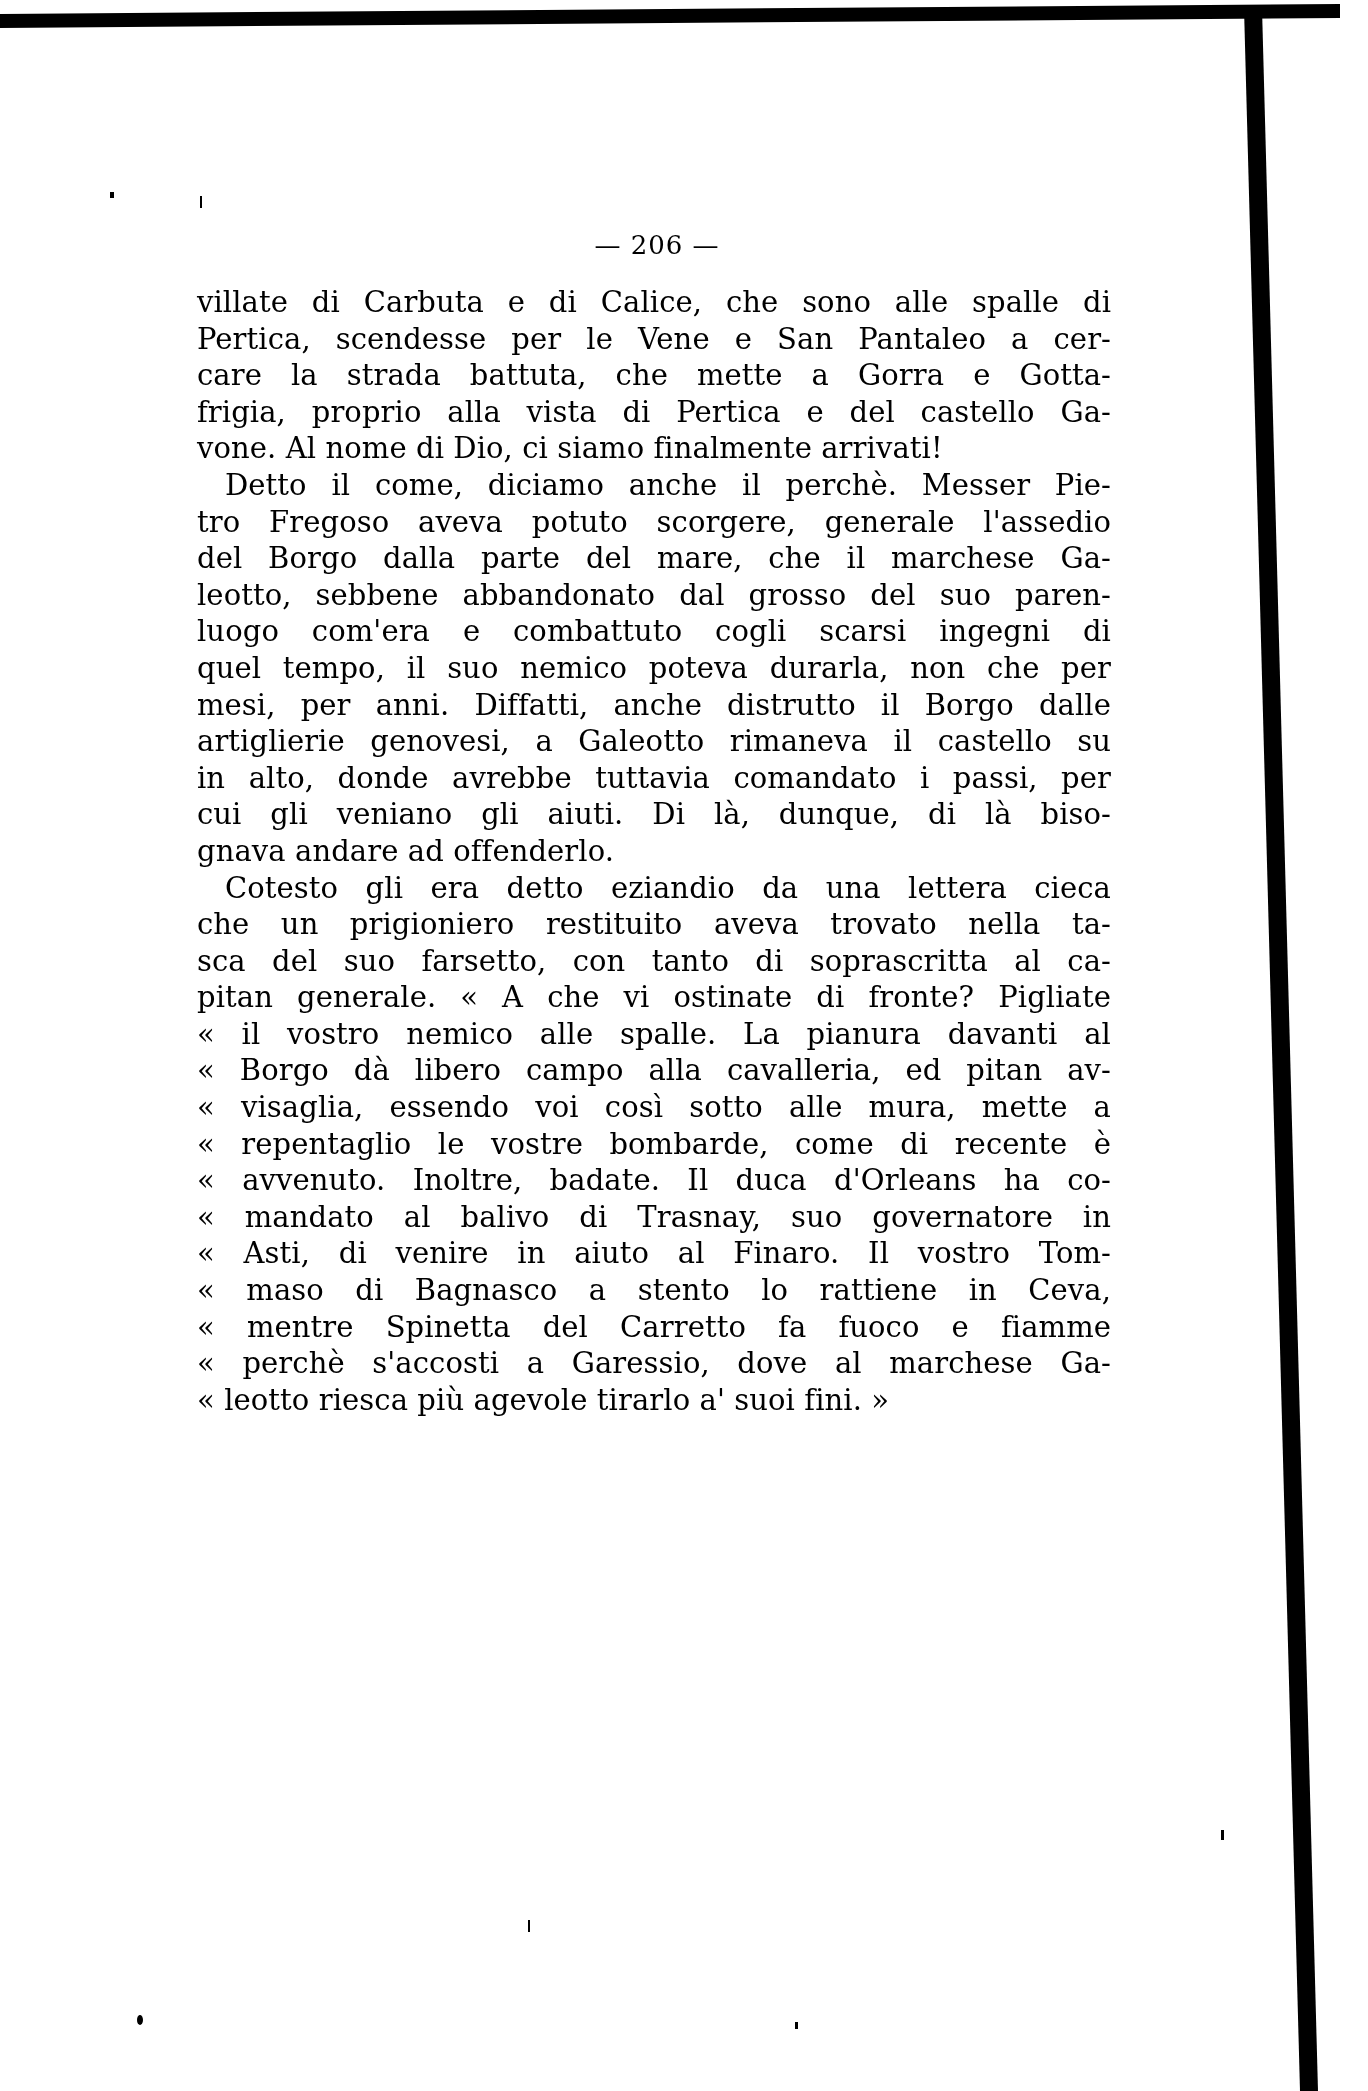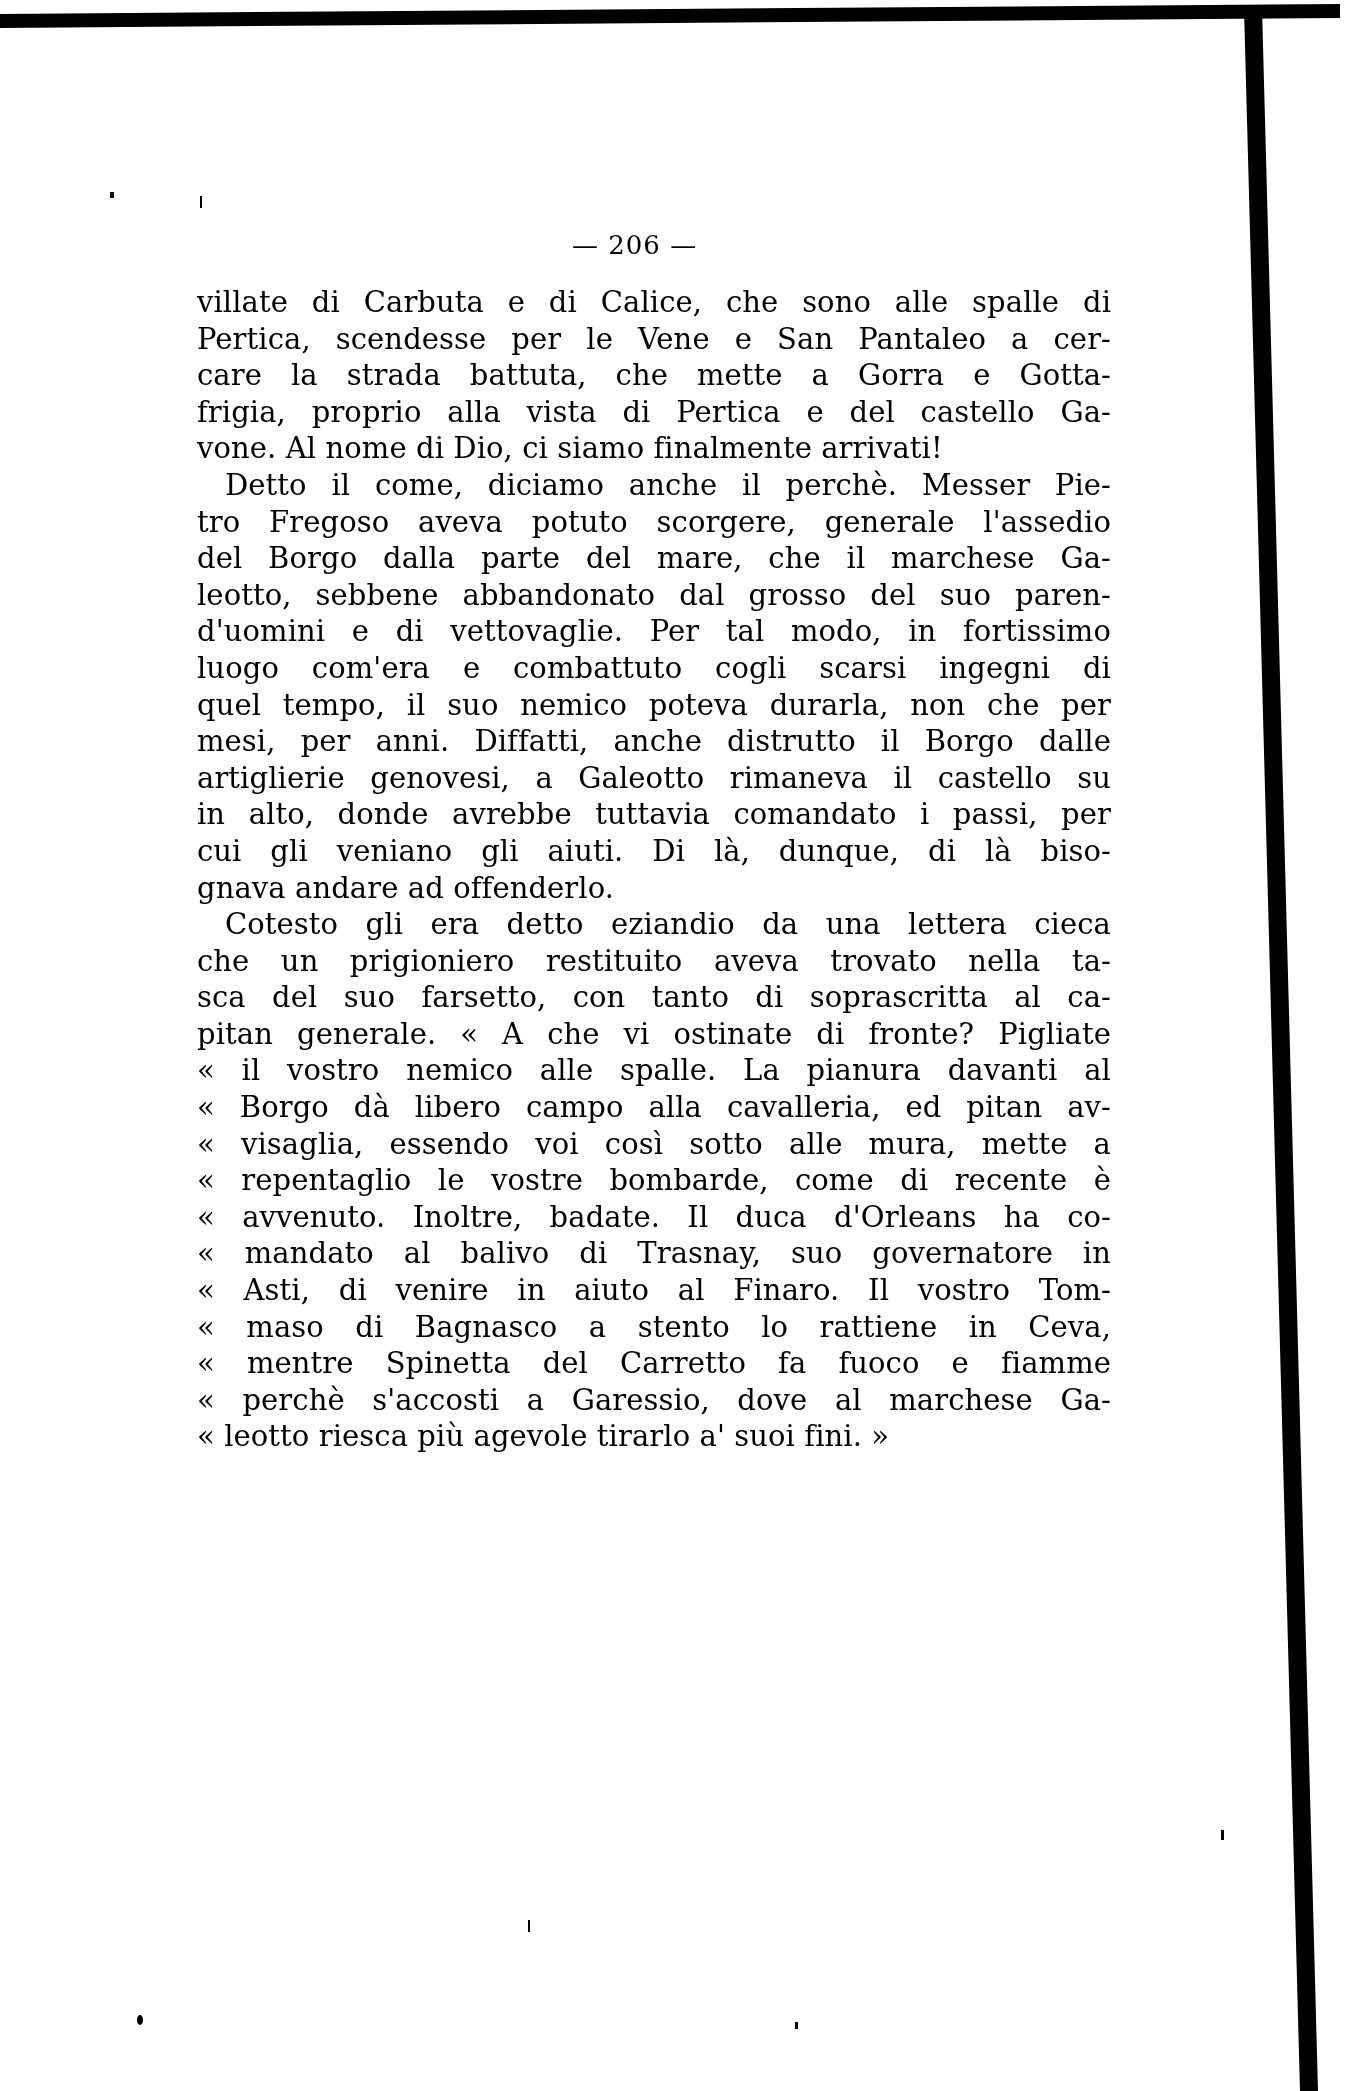--- a/index.html
+++ b/index.html
@@ -15,21 +15,21 @@
     transform-origin: 0 0;
     clip-path: polygon(0 10px, 100% 0, 100% 14px, 0 24px);
     top: 4px;
   }
   .right-rule {
     position: absolute; left: 0; top: 0; width: 1368px; height: 2091px;
     pointer-events: none;
   }
   .page-number {
     position: absolute; top: 230px; left: 572px; width: 170px;
-    text-align: left; font-size: 26px; letter-spacing: 1px;
+    text-align: center; font-size: 26px; letter-spacing: 1px;
   }
   .text-block {
     position: absolute; left: 197px; top: 284px; width: 914px;
   }
   .line {
     height: 36.6px; line-height: 36.6px; font-size: 29px;
     white-space: nowrap; text-align: justify; text-align-last: justify;
     letter-spacing: 0.1px;
   }
   .line.indent { padding-left: 28px; }
@@ -52,21 +52,20 @@
     <div class="line">Pertica, scendesse per le Vene e San Pantaleo a cer-</div>
     <div class="line">care la strada battuta, che mette a Gorra e Gotta-</div>
     <div class="line">frigia, proprio alla vista di Pertica e del castello Ga-</div>
     <div class="line last">vone. Al nome di Dio, ci siamo finalmente arrivati!</div>
   </div>
   <div>
     <div class="line indent">Detto il come, diciamo anche il perchè. Messer Pie-</div>
     <div class="line">tro Fregoso aveva potuto scorgere, generale l'assedio</div>
     <div class="line">del Borgo dalla parte del mare, che il marchese Ga-</div>
     <div class="line">leotto, sebbene abbandonato dal grosso del suo paren-</div>
-    <div class="line">d'uomini e di vettovaglie. Per tal modo, in fortissimo</div>
     <div class="line">luogo com'era e combattuto cogli scarsi ingegni di</div>
     <div class="line">quel tempo, il suo nemico poteva durarla, non che per</div>
     <div class="line">mesi, per anni. Diffatti, anche distrutto il Borgo dalle</div>
     <div class="line">artiglierie genovesi, a Galeotto rimaneva il castello su</div>
     <div class="line">in alto, donde avrebbe tuttavia comandato i passi, per</div>
     <div class="line">cui gli veniano gli aiuti. Di là, dunque, di là biso-</div>
     <div class="line last">gnava andare ad offenderlo.</div>
   </div>
   <div>
     <div class="line indent">Cotesto gli era detto eziandio da una lettera cieca</div>

